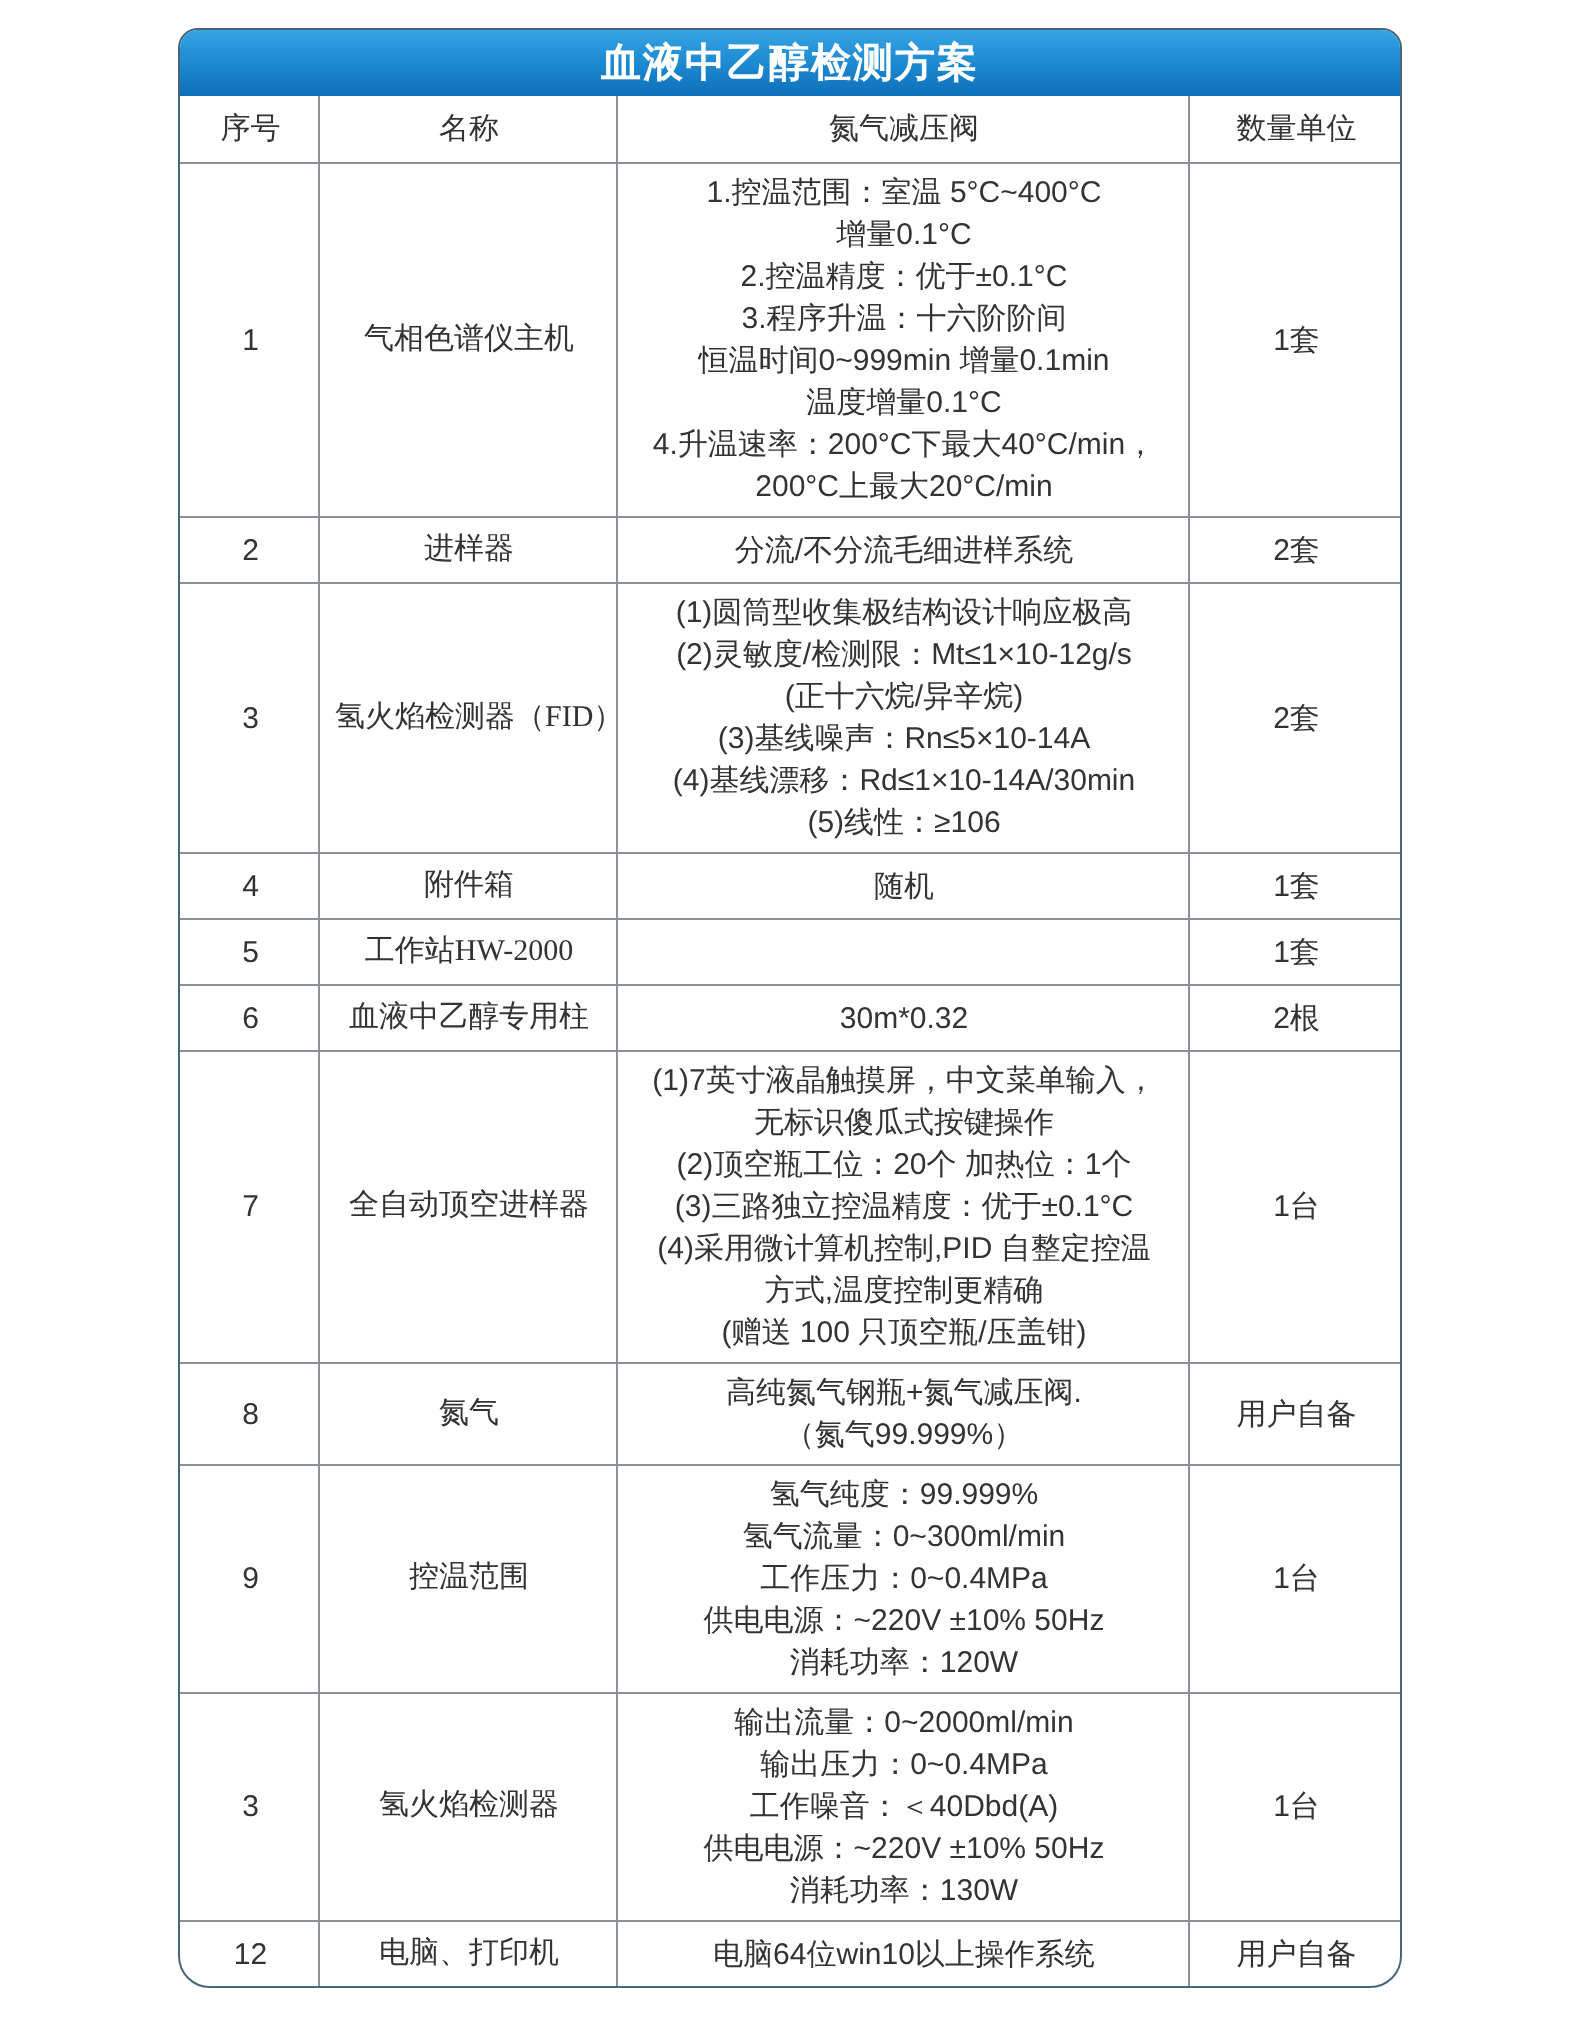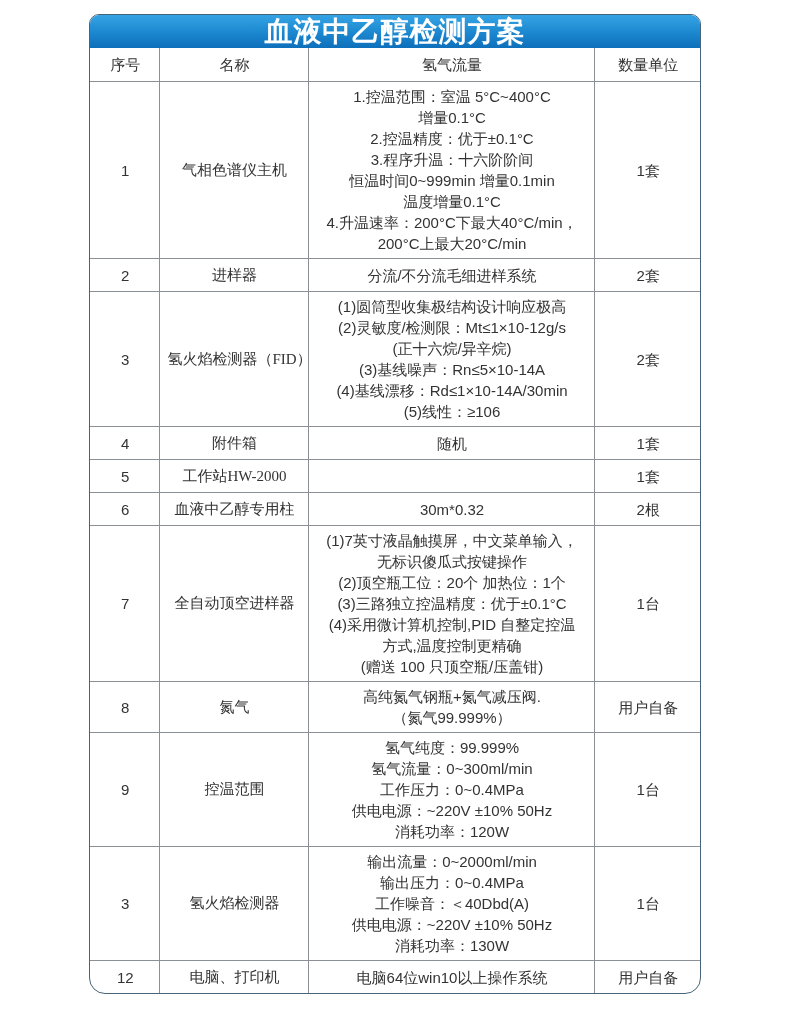--- a/index.html
+++ b/index.html
@@ -21,21 +21,21 @@
     margin: 0 auto;
     border: 1px solid #476579;
     border-radius: 10px 10px 16px 16px;
     overflow: hidden;
     background: #ffffff;
   }
   .title-bar {
     height: 33px;
     background: linear-gradient(180deg, #35a4e4 0%, #1b87cf 55%, #0e6fba 100%);
     color: #ffffff;
-    font-size: 28px;
+    font-size: 20px;
     font-weight: 700;
     display: flex;
     align-items: center;
     justify-content: center;
     letter-spacing: 1px;
   }
   table.spec {
     width: 100%;
     border-collapse: collapse;
     table-layout: fixed;
@@ -85,21 +85,21 @@
       <colgroup>
         <col class="col-no">
           <col class="col-name">
           <col class="col-spec">
           <col class="col-qty">
       </colgroup>
       <thead>
         <tr>
           <th class="h-no">序号</th>
           <th class="h-name">名称</th>
-          <th class="h-spec">氢气流量</th>
+          <th class="h-spec">氮气减压阀</th>
           <th class="h-qty">数量单位</th>
         </tr>
       </thead>
       <tbody>
         <tr>
           <td class="no">1</td>
           <td class="name">气相色谱仪主机</td>
           <td class="spec-cell">1.控温范围：室温 5°C~400°C
 增量0.1°C
 2.控温精度：优于±0.1°C

